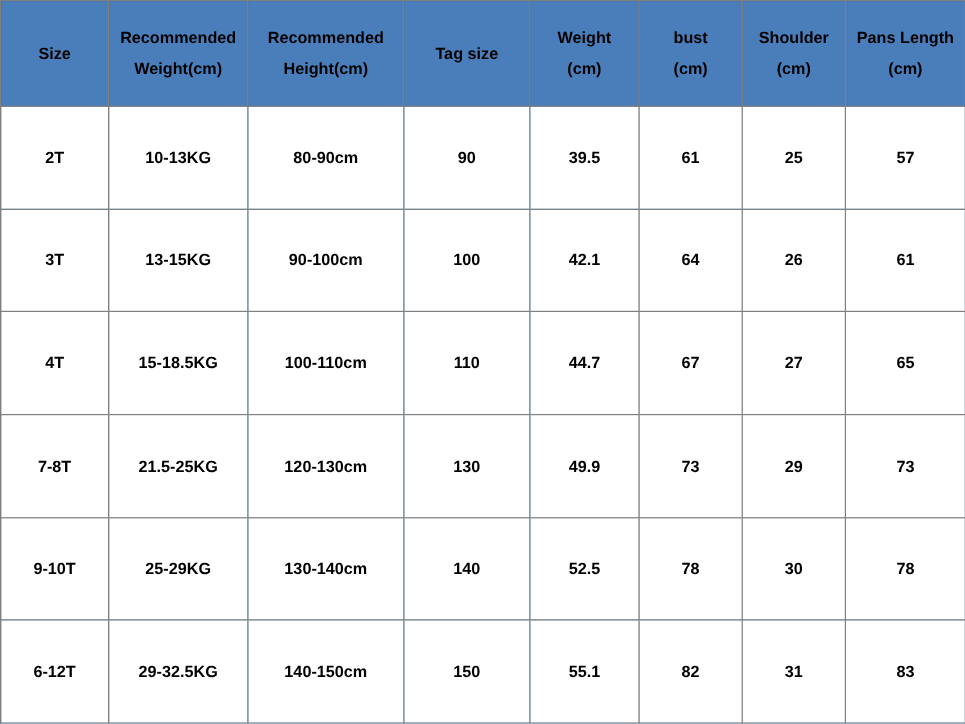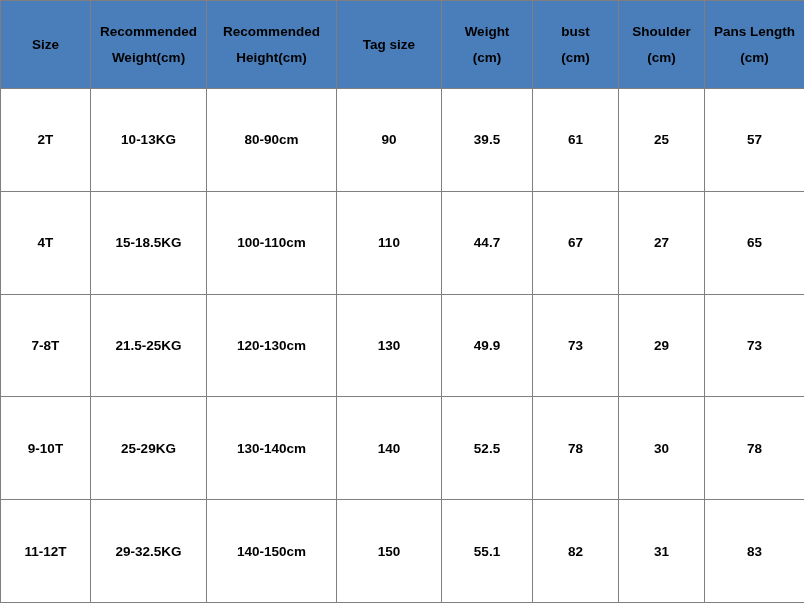--- a/index.html
+++ b/index.html
@@ -118,20 +118,30 @@
         <td>2T</td>
         <td>10-13KG</td>
         <td>80-90cm</td>
         <td>90</td>
         <td>39.5</td>
         <td>61</td>
         <td>25</td>
         <td>57</td>
       </tr>
       <tr>
+        <td>3T</td>
+        <td>13-15KG</td>
+        <td>90-100cm</td>
+        <td>100</td>
+        <td>42.1</td>
+        <td>64</td>
+        <td>26</td>
+        <td>61</td>
+      </tr>
+      <tr>
         <td>4T</td>
         <td>15-18.5KG</td>
         <td>100-110cm</td>
         <td>110</td>
         <td>44.7</td>
         <td>67</td>
         <td>27</td>
         <td>65</td>
       </tr>
       <tr>
@@ -148,21 +158,21 @@
         <td>9-10T</td>
         <td>25-29KG</td>
         <td>130-140cm</td>
         <td>140</td>
         <td>52.5</td>
         <td>78</td>
         <td>30</td>
         <td>78</td>
       </tr>
       <tr>
-        <td>11-12T</td>
+        <td>6-12T</td>
         <td>29-32.5KG</td>
         <td>140-150cm</td>
         <td>150</td>
         <td>55.1</td>
         <td>82</td>
         <td>31</td>
         <td>83</td>
       </tr>
     </tbody>
   </table>

